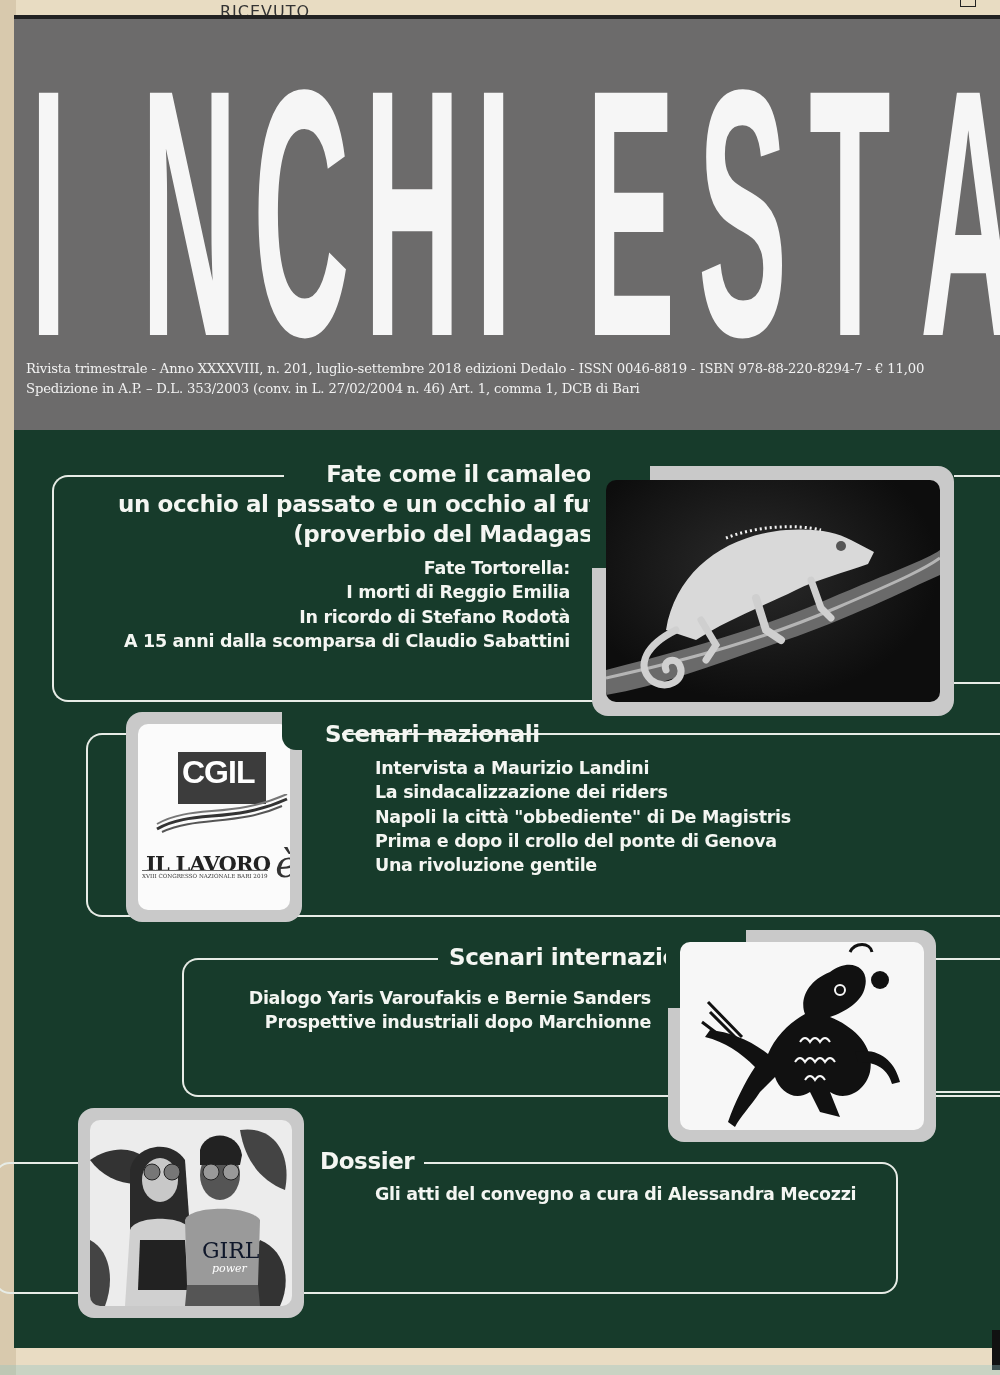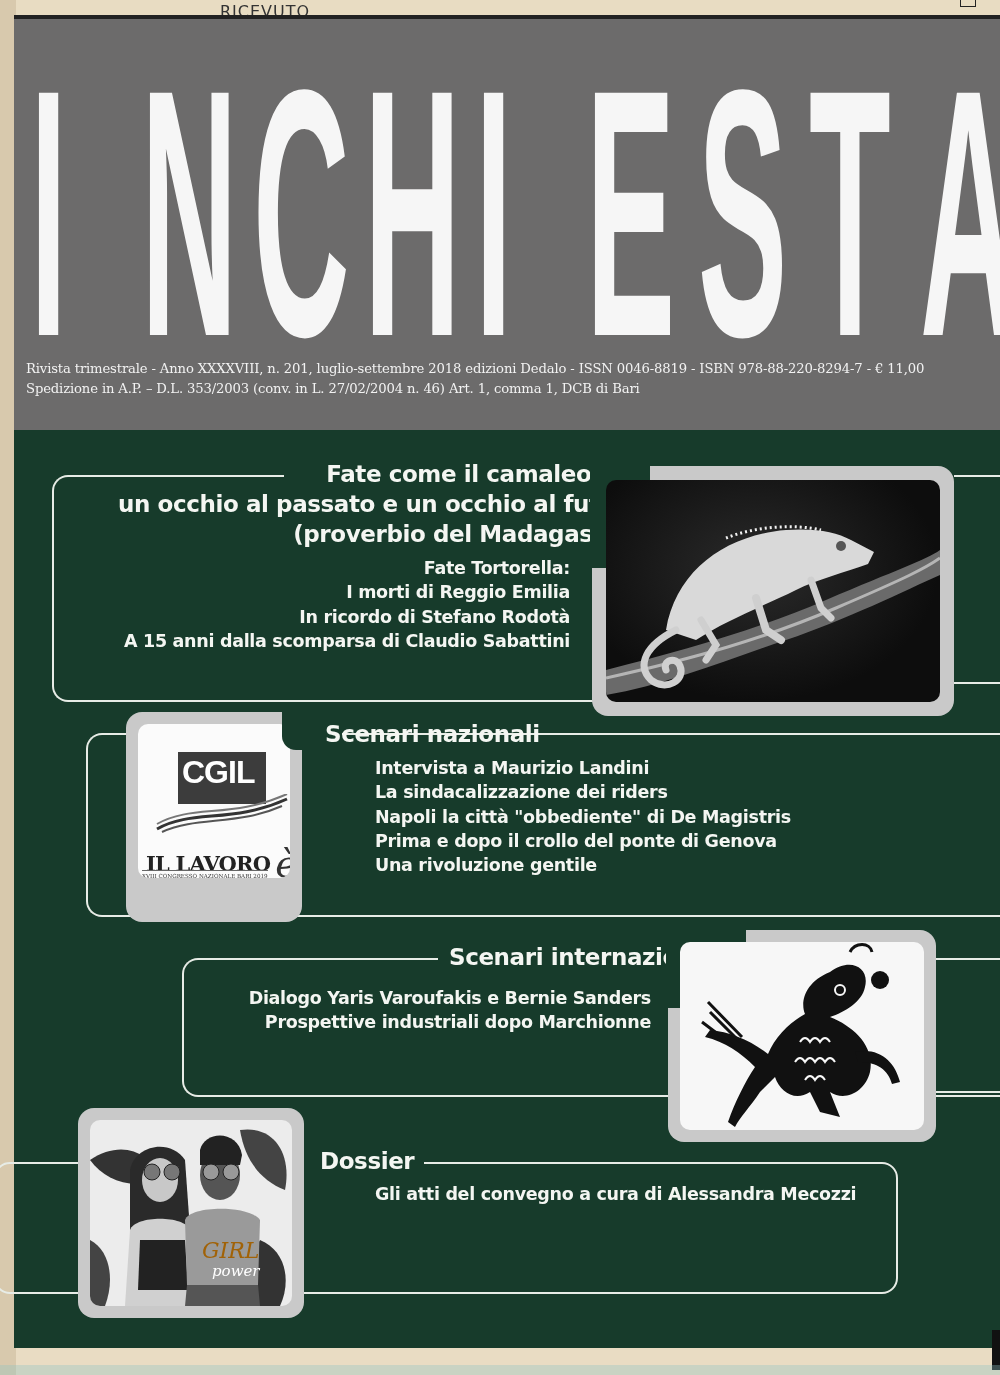--- a/index.html
+++ b/index.html
@@ -117,21 +117,21 @@
           <path d="M70 150 C 40 165, 30 185, 45 200 C 60 212, 80 200, 74 186 C 70 176, 56 180, 60 190" stroke="#d0d0d0" stroke-width="7" fill="none" stroke-linecap="round"></path>
 
           <circle cx="235" cy="66" r="5" fill="#555"></circle>
         </svg>
       </div>
     </div>
 
     <div class="frame" style="left:72px; top:303px; width:960px; height:180px; border-right:none; border-top-right-radius:0; border-bottom-right-radius:0;"></div>
 
     <div class="pic" style="left:112px; top:282px; width:176px; height:210px; background:#c9c9c9;">
-      <div class="pic-inner" style="left:12px; top:12px; width:152px; height:154px; background:#fbfbfb;">
+      <div class="pic-inner" style="left:12px; top:12px; width:152px; height:186px; background:#fbfbfb;">
         <div style="position:absolute; left:40px; top:28px; width:88px; height:52px; background:#3c3c3c;"></div>
         <div style="position:absolute; left:44px; top:30px; font-family:'Liberation Sans',sans-serif; font-weight:bold; font-size:32px; color:#fff; letter-spacing:-1px;">CGIL</div>
         <svg width="140" height="40" style="position:absolute; left:14px; top:70px;" viewBox="0 0 140 40">
           <path d="M5 35 C 40 15, 80 30, 135 5" stroke="#333" stroke-width="3" fill="none"></path>
           <path d="M5 30 C 40 10, 80 25, 135 0" stroke="#777" stroke-width="2" fill="none"></path>
           <path d="M10 38 C 45 22, 85 32, 130 12" stroke="#555" stroke-width="2" fill="none"></path>
         </svg>
         <div style="position:absolute; left:8px; top:112px; width:152px;">
           <span style="font-family:'DejaVu Serif',serif; font-weight:bold; font-size:21px; color:#222; letter-spacing:-0.8px;">IL LAVORO</span>
           <span style="font-family:'DejaVu Serif',serif; font-style:italic; font-size:38px; color:#333; position:relative; top:6px;">è</span>
@@ -200,22 +200,22 @@
           <path d="M40 110 C 45 95, 95 95, 100 110 L 105 186 L 35 186 Z" fill="#d0d0d0"></path>
           <path d="M50 120 L 95 120 L 98 170 L 48 170 Z" fill="#222"></path>
 
           <ellipse cx="130" cy="55" rx="20" ry="25" fill="#555"></ellipse>
           <path d="M110 30 C 115 10, 148 10, 152 35 L 150 45 L 110 45 Z" fill="#222"></path>
           <circle cx="121" cy="52" r="8" fill="#999" stroke="#222" stroke-width="1"></circle>
           <circle cx="141" cy="52" r="8" fill="#999" stroke="#222" stroke-width="1"></circle>
           <path d="M95 100 C 100 85, 160 85, 170 100 L 168 165 L 97 165 Z" fill="#9a9a9a"></path>
           <path d="M97 165 L 168 165 L 170 186 L 95 186 Z" fill="#555"></path>
         </svg>
-        <div style="position:absolute; left:112px; top:118px; font-family:'DejaVu Serif',serif; font-size:22px; color:#a16207;font-style:italic;">GIRL</div>
-        <div style="position:absolute; left:122px; top:142px; font-family:'DejaVu Serif',serif; font-style:italic; font-size:15px; color:#fff;">power</div>
+        <div style="position:absolute; left:112px; top:118px; font-family:'DejaVu Serif',serif; font-size:22px; color:#0f172a;">GIRL</div>
+        <div style="position:absolute; left:122px; top:142px; font-family:'DejaVu Serif',serif; font-style:italic; font-size:11px; color:#fff;">power</div>
       </div>
       <div class="tab" style="left:226px; top:44px; width:20px; height:60px;"></div>
     </div>
 
     <div class="txt title" style="left:306px; top:716px;">Dossier</div>
     <div class="tab" style="left:290px; top:722px; width:120px; height:20px;"></div>
     <div class="txt title" style="left:306px; top:716px;">Dossier</div>
     <div class="txt item" style="left:361px; top:752px;">
       <div>Gli atti del convegno a cura di Alessandra Mecozzi</div>
     </div>

